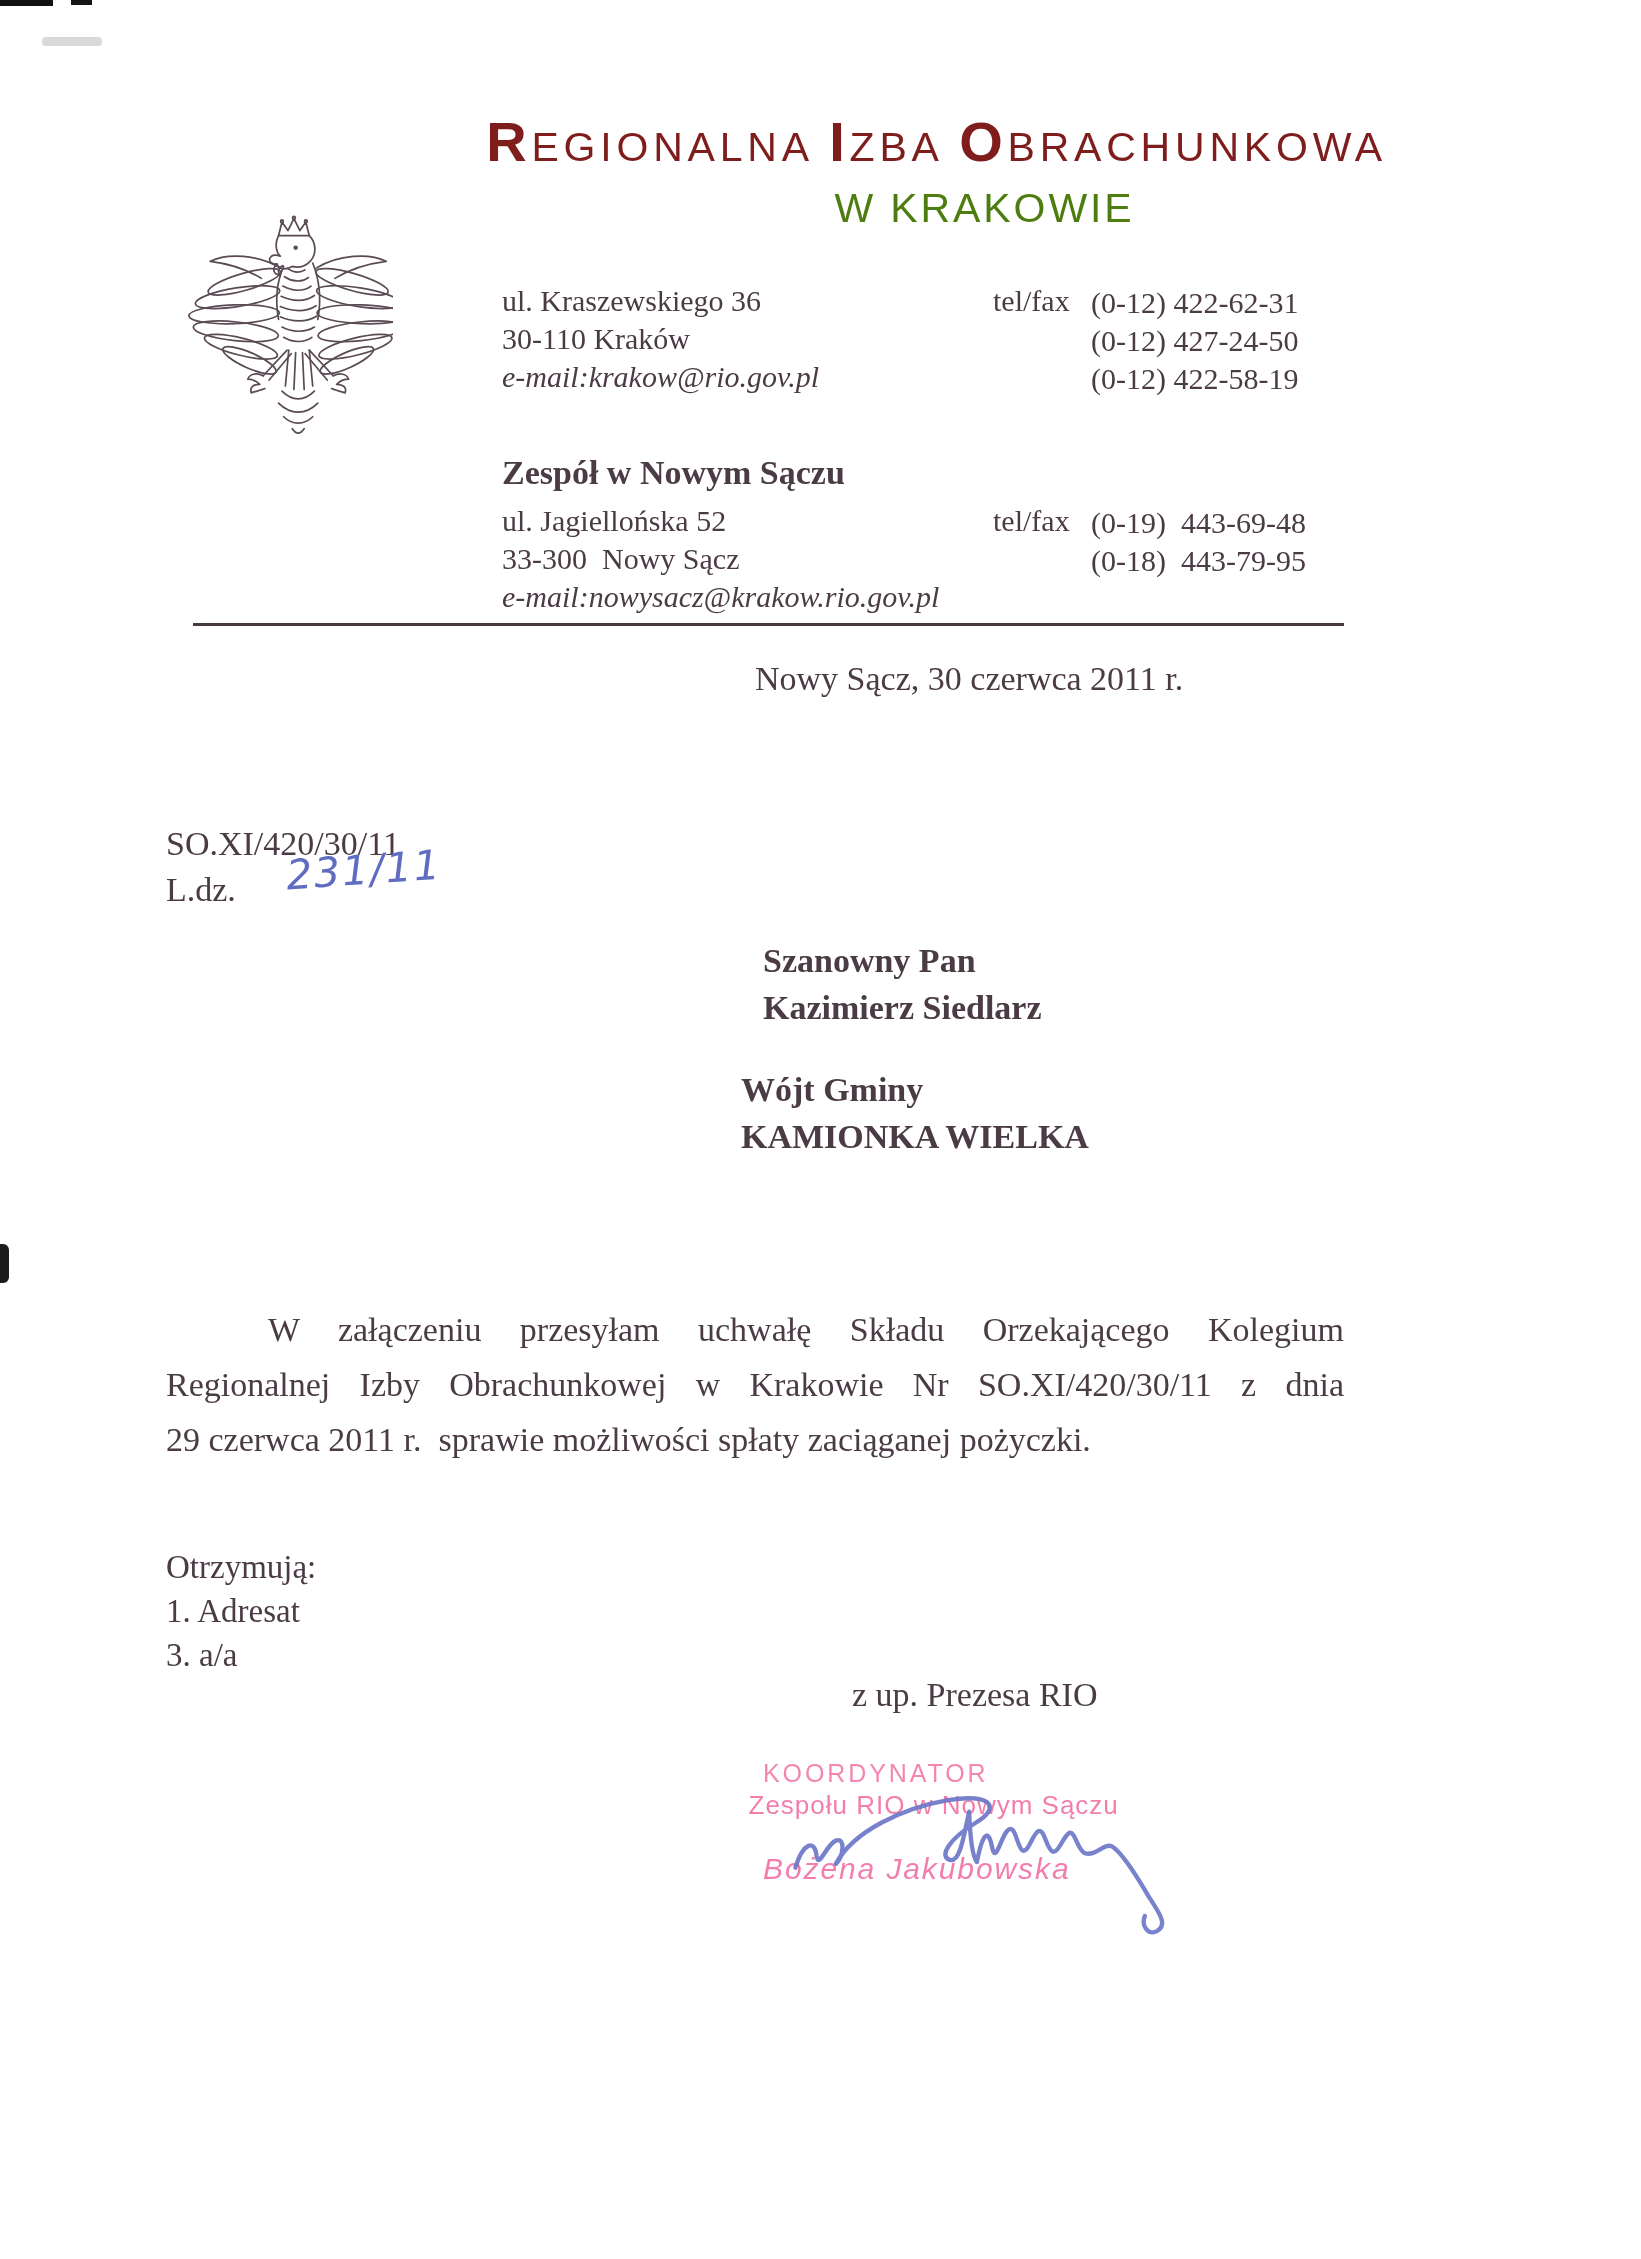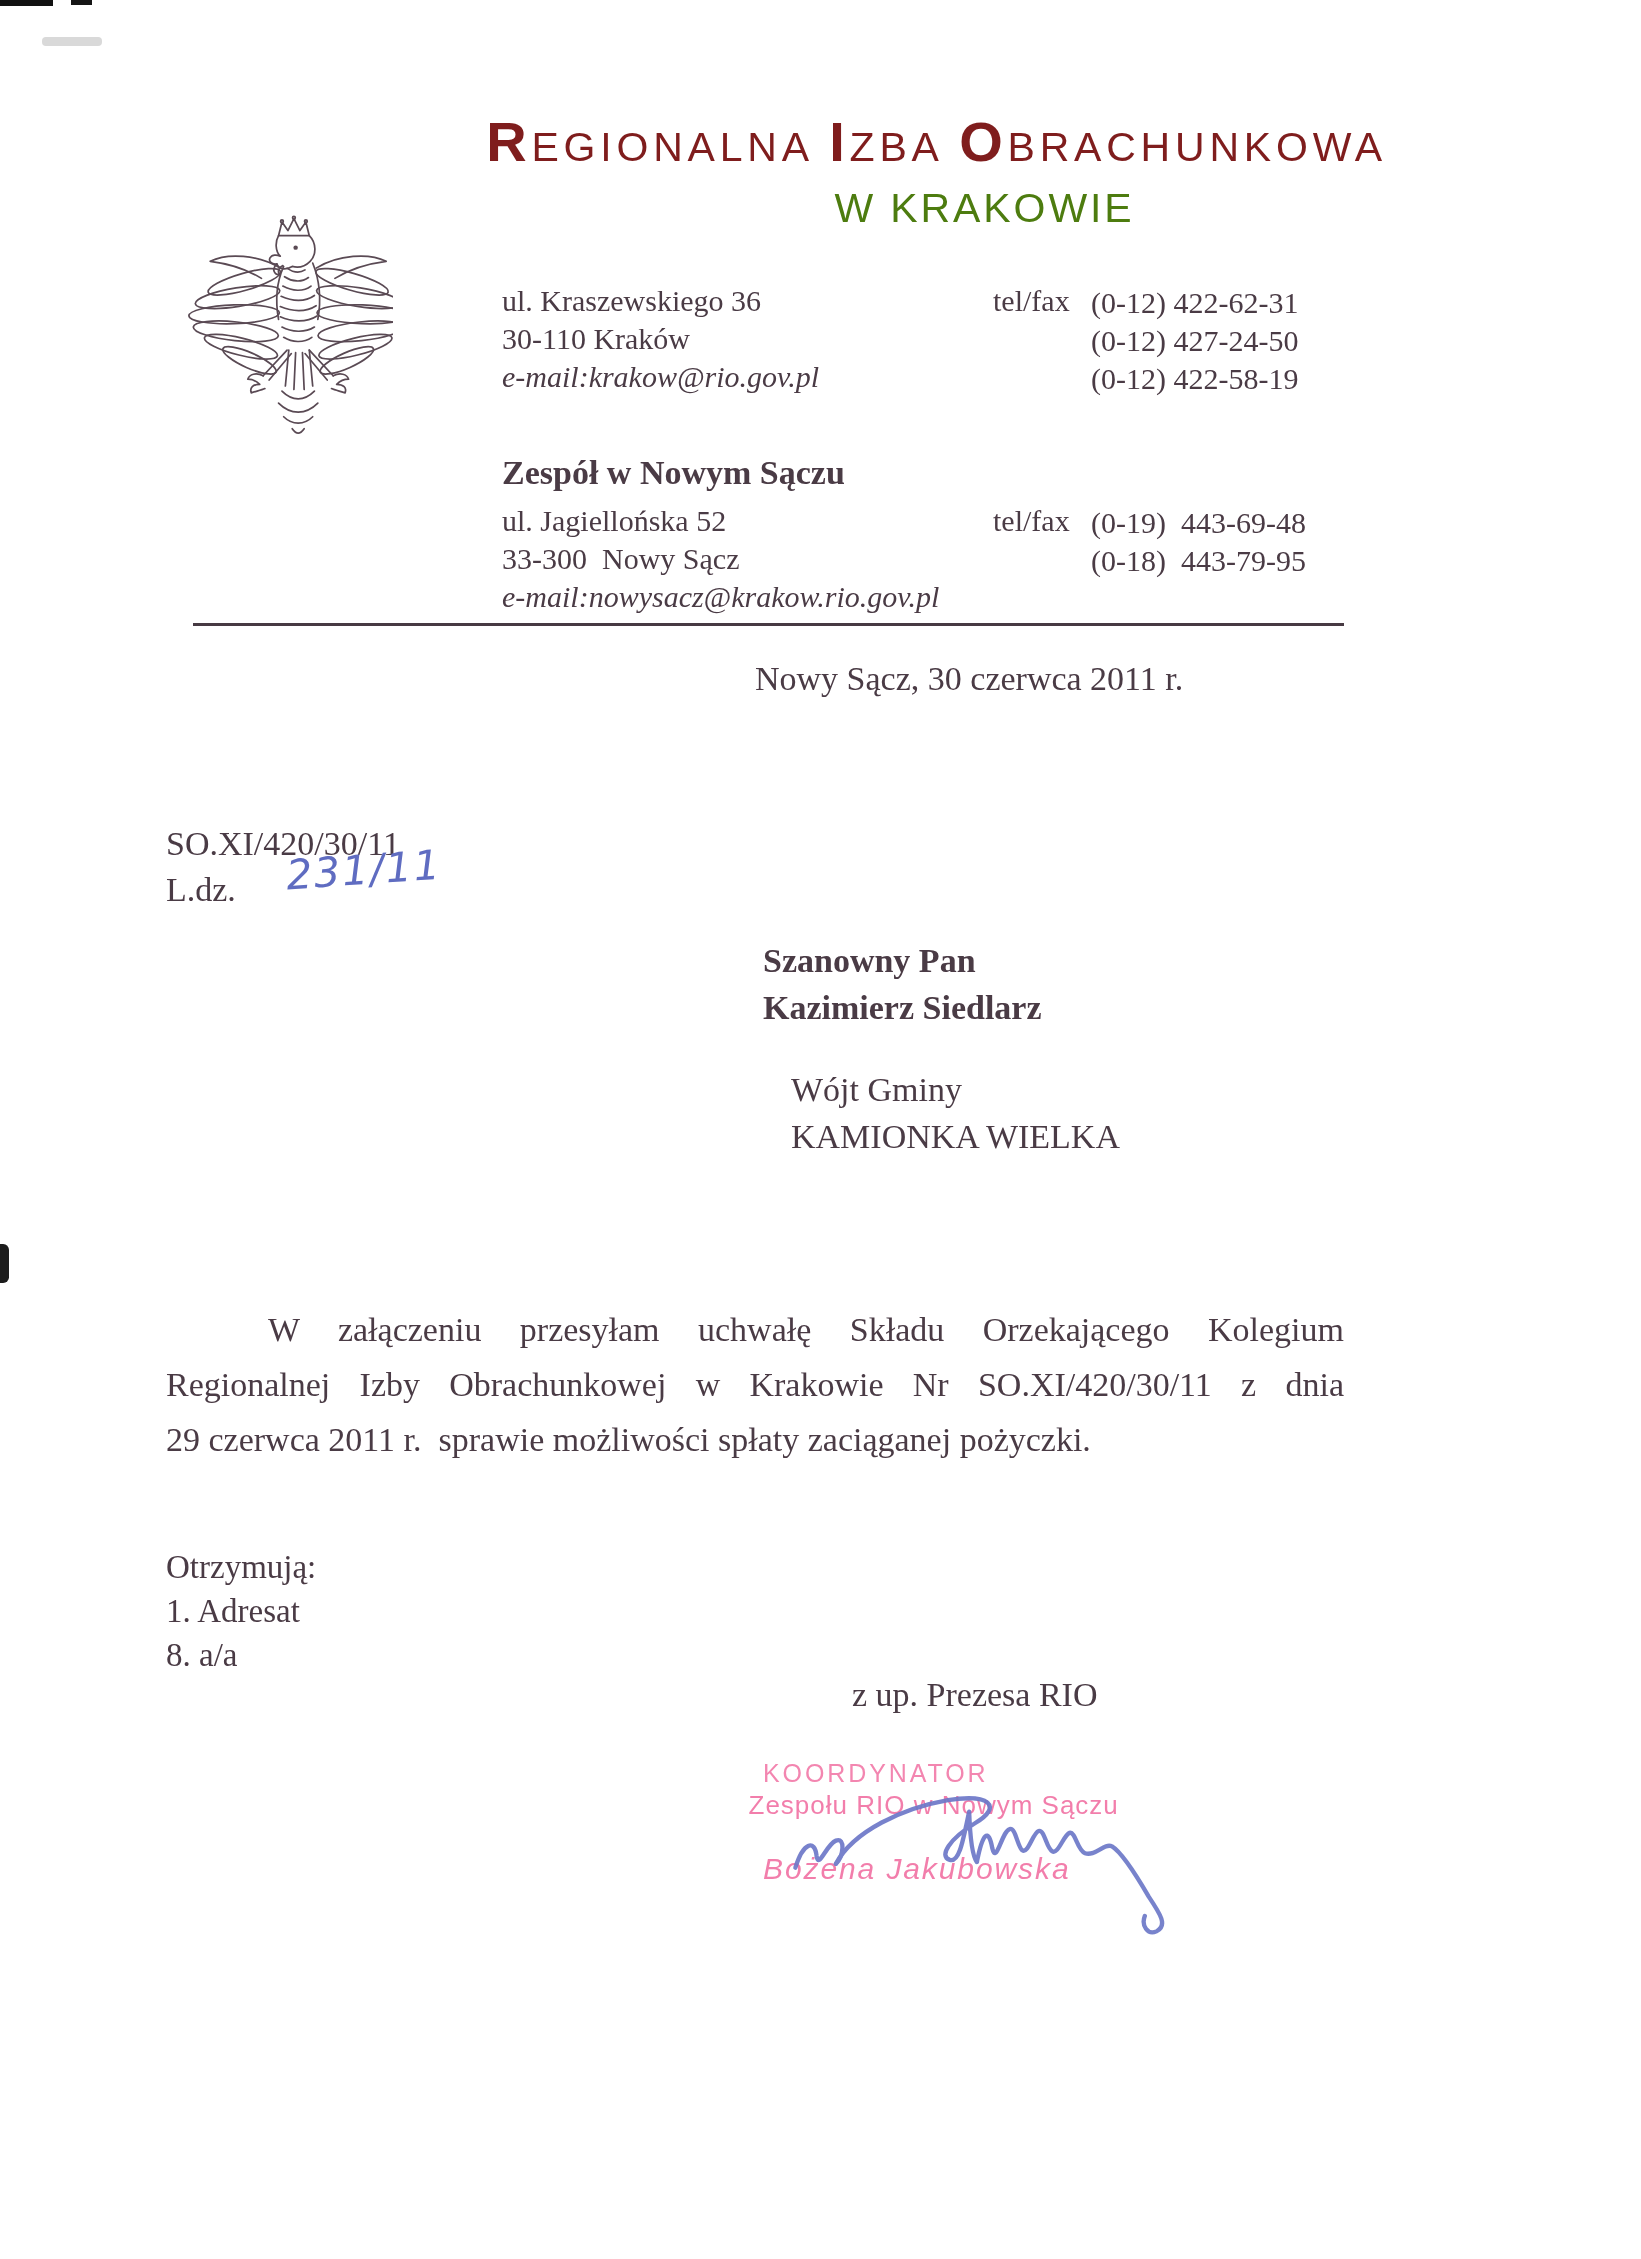--- a/index.html
+++ b/index.html
@@ -36,21 +36,21 @@
   .dateline { left:755px; top:660px; font-size:34px; }
 
   .refblock { left:166px; top:821px; font-size:34px; line-height:46px; }
   .hand {
     left:286px; top:846px; font-family:"DejaVu Sans", sans-serif;
     font-style:italic; font-size:41px; color:#5f6cc1;
     transform:rotate(-4deg); letter-spacing:1.9px;
   }
 
   .recipient1 { left:763px; top:937px;  font-size:34px; line-height:47px; font-weight:bold; }
-  .recipient2 { left:791px; top:1066px; font-size:34px; line-height:47px; font-weight:normal; }
+  .recipient2 { left:741px; top:1066px; font-size:34px; line-height:47px; font-weight:bold; }
 
   .bodytext { left:166px; top:1302px; width:1178px; font-size:34px; line-height:55px; }
   .jline { text-align:justify; text-align-last:justify; }
   .jline.first { text-indent:102px; }
   .lline { text-align:left; white-space:pre-wrap; }
 
   .distribution { left:166px; top:1545px; font-size:33px; line-height:44px; }
 
   .onbehalf { left:852px; top:1676px; font-size:34px; }
 
@@ -181,21 +181,21 @@
 
   <div class="abs bodytext">
     <div class="jline first">W załączeniu przesyłam uchwałę Składu Orzekającego Kolegium</div>
     <div class="jline">Regionalnej Izby Obrachunkowej w Krakowie Nr SO.XI/420/30/11 z dnia</div>
     <div class="lline">29 czerwca 2011 r.  sprawie możliwości spłaty zaciąganej pożyczki.</div>
   </div>
 
   <div class="abs distribution">
     <div>Otrzymują:</div>
     <div>1. Adresat</div>
-    <div>8. a/a</div>
+    <div>3. a/a</div>
   </div>
 
   <div class="abs onbehalf">z up. Prezesa RIO</div>
 
   <div class="abs stamp">
     <div class="s1">KOORDYNATOR</div>
     <div class="s2">Zespołu RIO w Nowym Sączu</div>
     <div class="s3">Bożena Jakubowska</div>
   </div>
 

